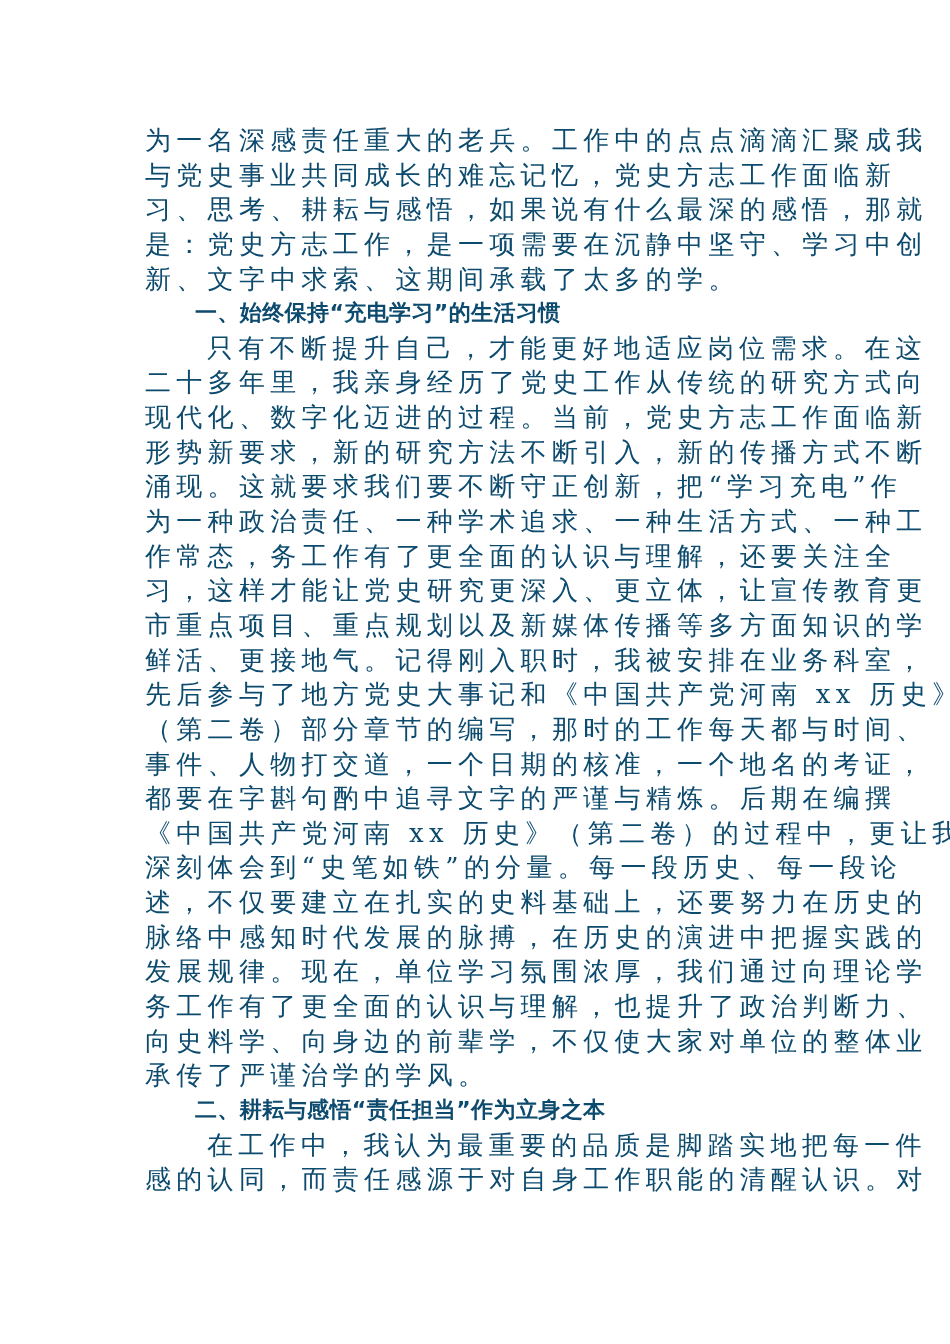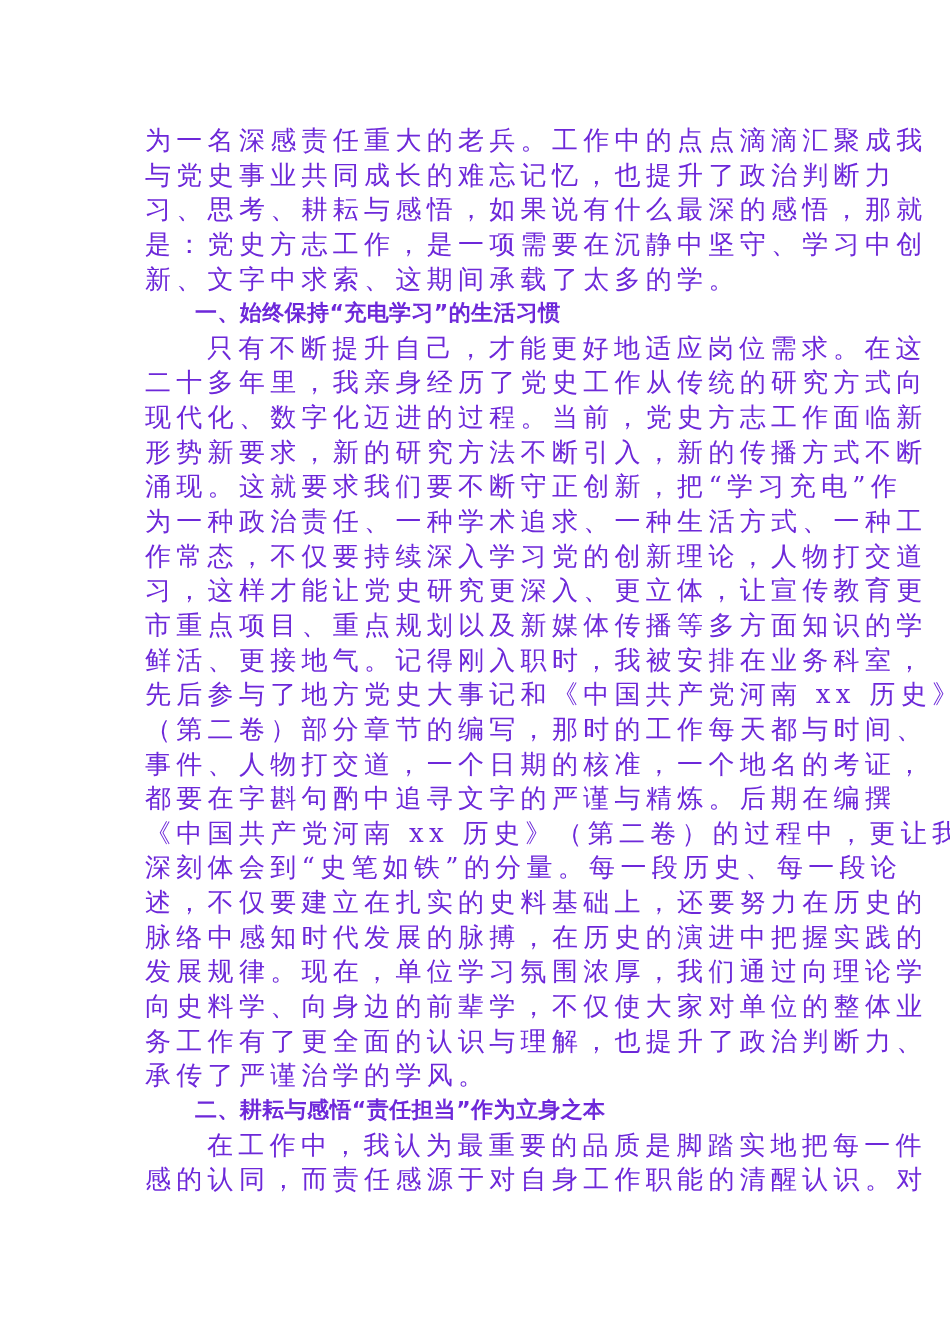--- a/index.html
+++ b/index.html
@@ -11,21 +11,21 @@
       width: 950px;
       height: 1344px;
       overflow: hidden;
       position: relative;
     }
     .page {
       position: absolute;
       left: 145px;
       top: 123px;
       width: 660px;
-      color: #6d28d9;
+      color: #0c4a6e;
     }
     .line {
       height: 34.65px;
       line-height: 34.65px;
       font-family: "DejaVu Serif", "Liberation Serif", serif;
       font-size: 26px;
       letter-spacing: 5.3px;
       white-space: nowrap;
       overflow: visible;
     }
@@ -42,50 +42,50 @@
       padding-left: 50px;
       white-space: nowrap;
     }
   </style>
 </head>
 <body>
 
 <div class="page">
   <div>
     <div class="line">为一名深感责任重大的老兵。工作中的点点滴滴汇聚成我</div>
-    <div class="line">与党史事业共同成长的难忘记忆，也提升了政治判断力</div>
+    <div class="line">与党史事业共同成长的难忘记忆，党史方志工作面临新</div>
     <div class="line">习、思考、耕耘与感悟，如果说有什么最深的感悟，那就</div>
     <div class="line">是：党史方志工作，是一项需要在沉静中坚守、学习中创</div>
     <div class="line">新、文字中求索、这期间承载了太多的学。</div>
   </div>
 
   <div class="heading">一、始终保持“充电学习”的生活习惯</div>
 
   <div>
     <div class="line indent">只有不断提升自己，才能更好地适应岗位需求。在这</div>
     <div class="line">二十多年里，我亲身经历了党史工作从传统的研究方式向</div>
     <div class="line">现代化、数字化迈进的过程。当前，党史方志工作面临新</div>
     <div class="line">形势新要求，新的研究方法不断引入，新的传播方式不断</div>
     <div class="line">涌现。这就要求我们要不断守正创新，把“学习充电”作</div>
     <div class="line">为一种政治责任、一种学术追求、一种生活方式、一种工</div>
-    <div class="line">作常态，不仅要持续深入学习党的创新理论，人物打交道</div>
+    <div class="line">作常态，务工作有了更全面的认识与理解，还要关注全</div>
     <div class="line">习，这样才能让党史研究更深入、更立体，让宣传教育更</div>
     <div class="line">市重点项目、重点规划以及新媒体传播等多方面知识的学</div>
     <div class="line">鲜活、更接地气。记得刚入职时，我被安排在业务科室，</div>
     <div class="line">先后参与了地方党史大事记和《中国共产党河南 xx 历史》</div>
     <div class="line">（第二卷）部分章节的编写，那时的工作每天都与时间、</div>
     <div class="line">事件、人物打交道，一个日期的核准，一个地名的考证，</div>
     <div class="line">都要在字斟句酌中追寻文字的严谨与精炼。后期在编撰</div>
     <div class="line">《中国共产党河南 xx 历史》（第二卷）的过程中，更让我</div>
     <div class="line">深刻体会到“史笔如铁”的分量。每一段历史、每一段论</div>
     <div class="line">述，不仅要建立在扎实的史料基础上，还要努力在历史的</div>
     <div class="line">脉络中感知时代发展的脉搏，在历史的演进中把握实践的</div>
     <div class="line">发展规律。现在，单位学习氛围浓厚，我们通过向理论学</div>
+    <div class="line">务工作有了更全面的认识与理解，也提升了政治判断力、</div>
     <div class="line">向史料学、向身边的前辈学，不仅使大家对单位的整体业</div>
-    <div class="line">务工作有了更全面的认识与理解，也提升了政治判断力、</div>
     <div class="line">承传了严谨治学的学风。</div>
   </div>
 
   <div class="heading">二、耕耘与感悟“责任担当”作为立身之本</div>
 
   <div>
     <div class="line indent">在工作中，我认为最重要的品质是脚踏实地把每一件</div>
     <div class="line">感的认同，而责任感源于对自身工作职能的清醒认识。对</div>
   </div>
 </div>

